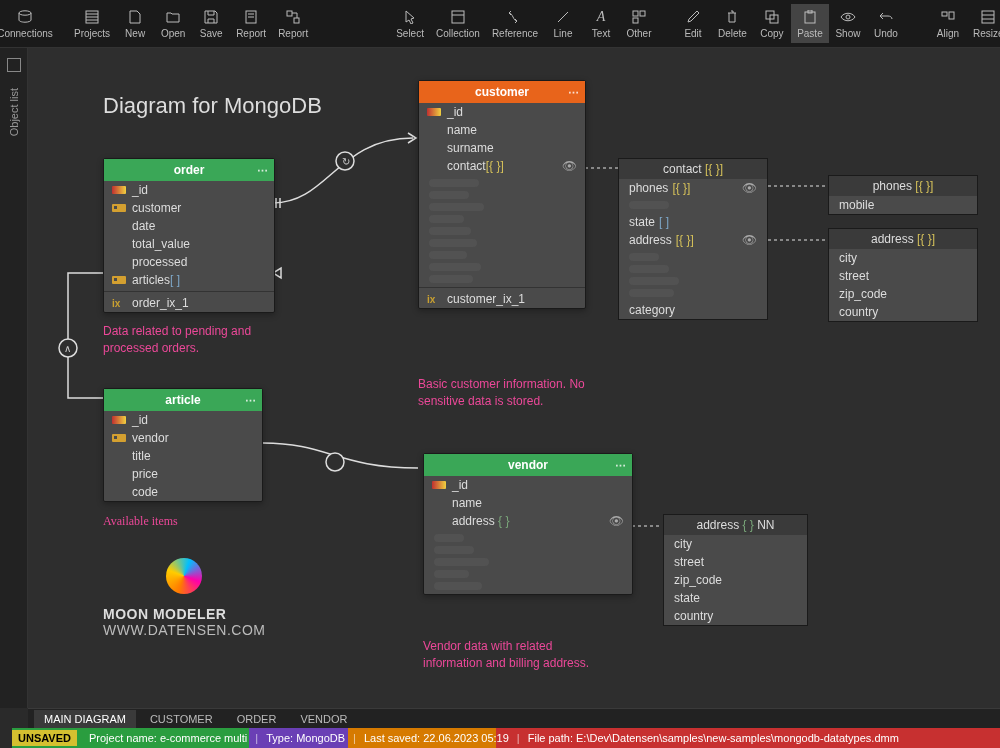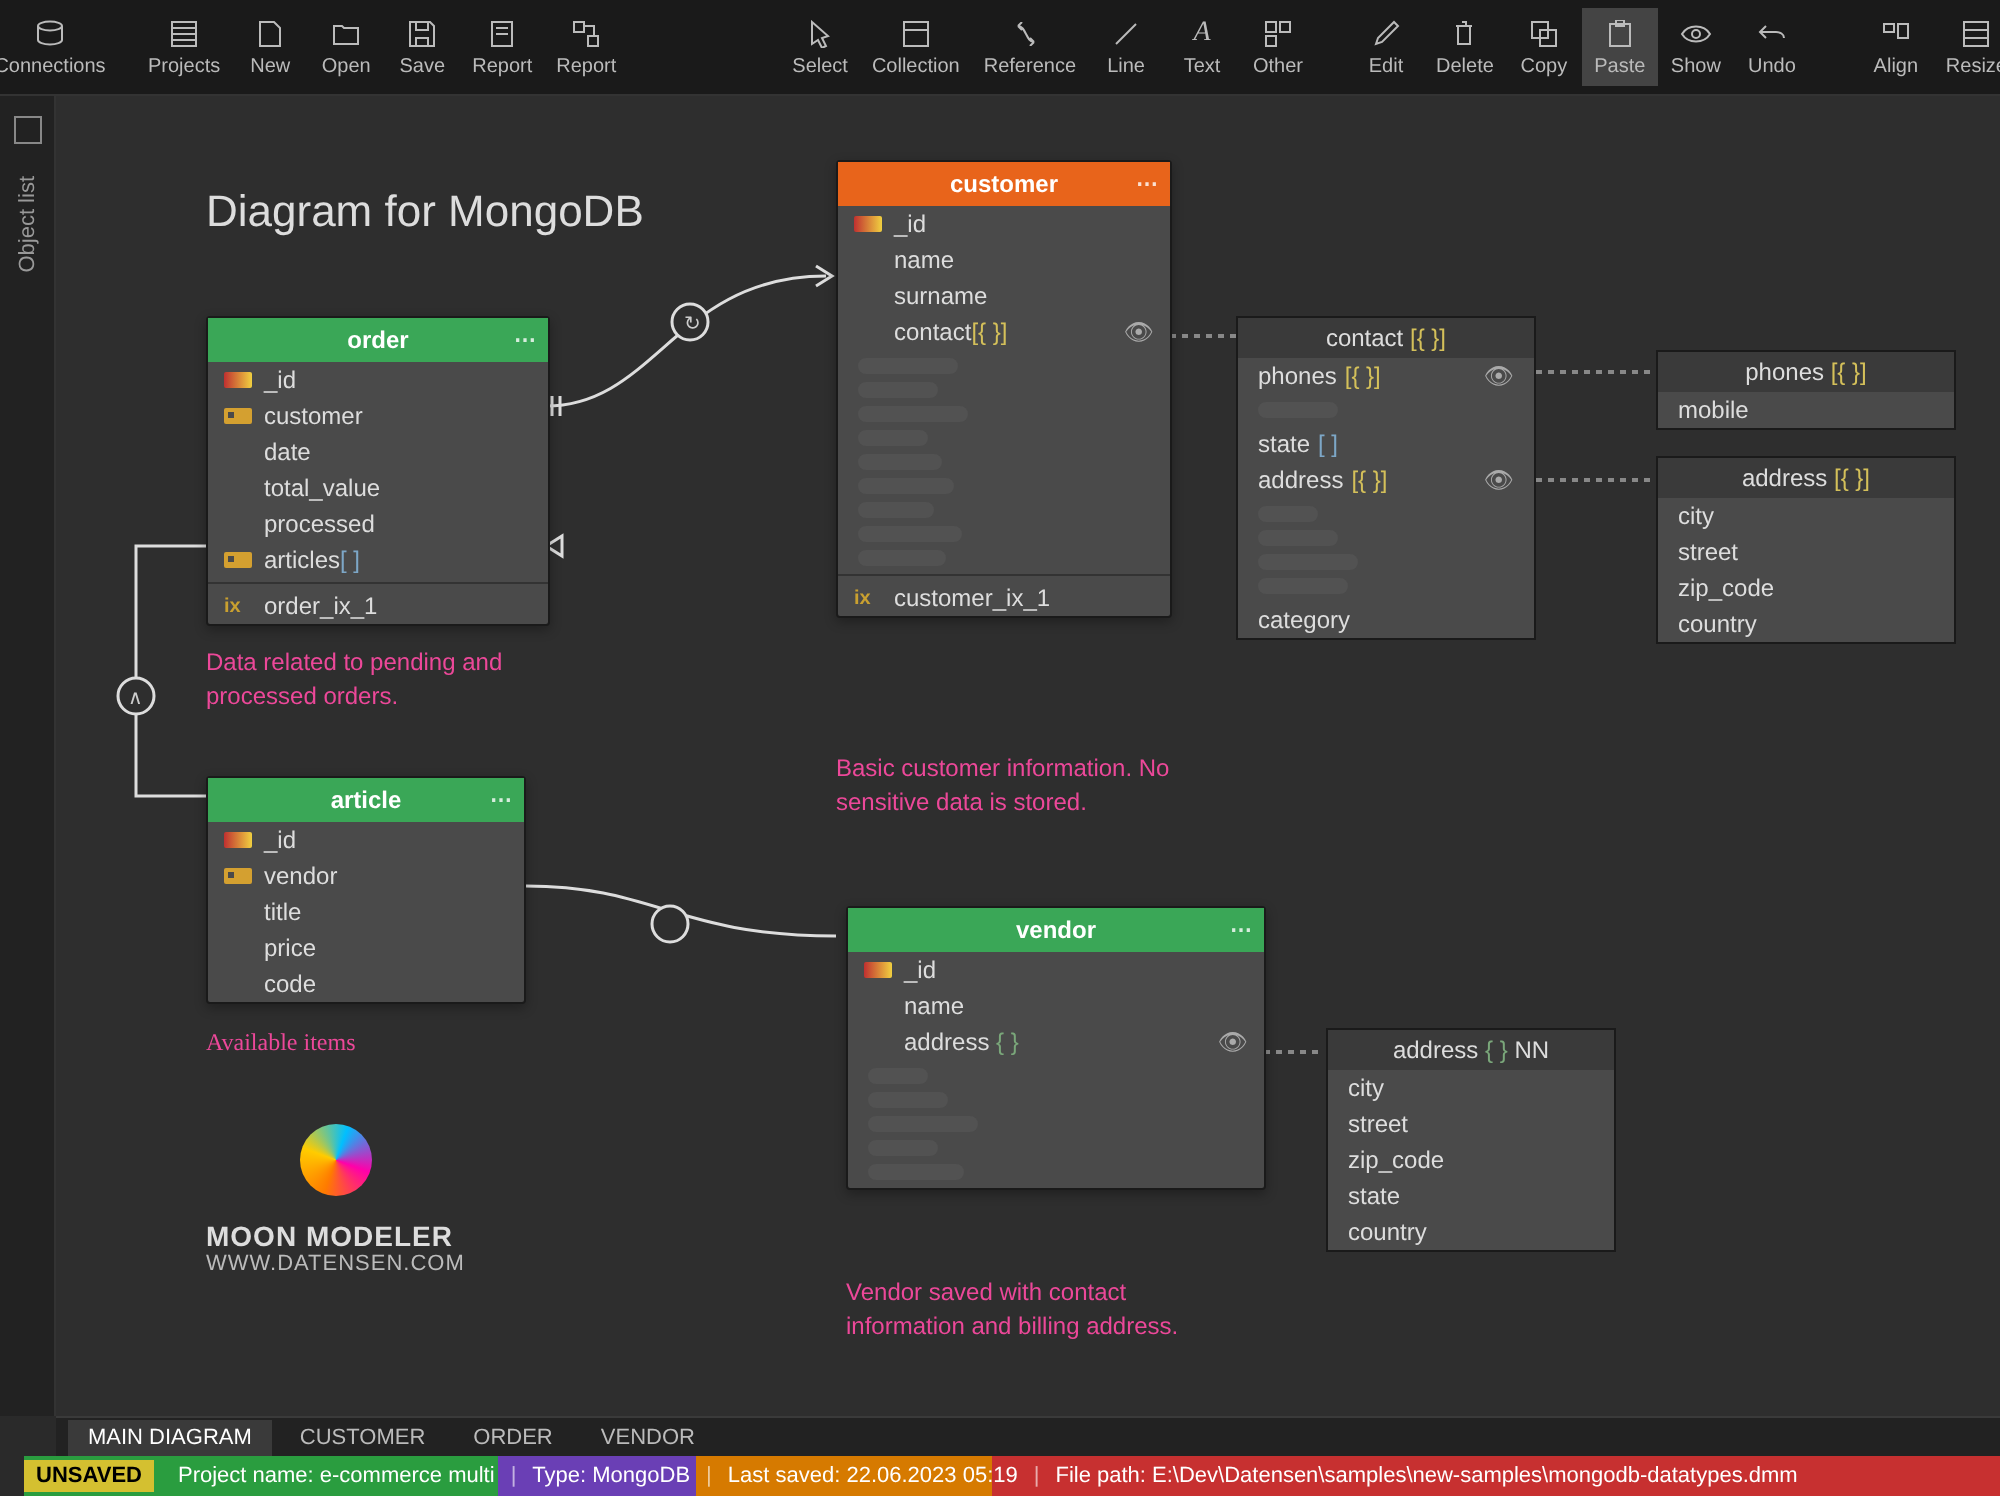--- a/index.html
+++ b/index.html
@@ -49,21 +49,21 @@
 
 svg.wires { position: absolute; left: 0; top: 0; width: 100%; height: 100%; pointer-events: none; }
 .wire { stroke: #ddd; stroke-width: 1.5; fill: none; }
 .wire-dash { stroke: #888; stroke-width: 2; stroke-dasharray: 3 3; fill: none; }
 .node-circ { fill: #2e2e2e; stroke: #ddd; stroke-width: 1.5; }
 
 
 .logo-area { position: absolute; left: 75px; bottom: 70px; display: flex; align-items: center; gap: 12px; flex-direction: column; }
 .logo-circ { width: 36px; height: 36px; border-radius: 50%; background: conic-gradient(from 200deg, #ff7b00, #ffcc00, #00bfff, #ff00aa, #ff7b00); }
 .logo-txt .t1 { font-size: 14px; font-weight: 700; color: #ddd; letter-spacing: 0.5px; }
-.logo-txt .t2 { font-size: 11px; color: #bbb; letter-spacing: 0.5px; }
+.logo-txt .t2 { font-size: 14px; color: #bbb; letter-spacing: 0.5px; }
 
 
 .bottom-tabs { position: absolute; left: 28px; right: 0; bottom: 20px; height: 20px; background: #222; display: flex; align-items: center; padding-left: 6px; gap: 4px; border-top: 1px solid #3a3a3a; }
 .btab { padding: 3px 10px; font-size: 11px; color: #bbb; cursor: pointer; }
 .btab.active { background: #3a3a3a; color: #fff; }
 
 
 .statusbar { position: absolute; left: 12px; right: 0; bottom: 0; height: 20px; display: flex; align-items: center; font-size: 11px; color: #fff; background: linear-gradient(90deg, #2a9d3f 0%, #2a9d3f 24%, #6a3fb5 24%, #6a3fb5 34%, #d67a00 34%, #d67a00 49%, #c73030 49%, #c73030 100%); }
 .statusbar .chip { padding: 0 8px; white-space: nowrap; }
 .statusbar .unsaved { background: #d4c030; color: #000; font-weight: 700; padding: 2px 6px; margin-right: 4px; }
@@ -469,21 +469,21 @@
         <span class="picon"></span>
         <span class="name"><span>address</span> <span class="brace-g">{ }</span></span>
         <span class="eye">👁</span>
       </div>
     <div class="placeholder" style="width:30px"></div>
     <div class="placeholder" style="width:40px"></div>
     <div class="placeholder" style="width:55px"></div>
     <div class="placeholder" style="width:35px"></div>
     <div class="placeholder" style="width:48px"></div>
   </div>
-  <div class="caption" style="left:395px; top:590px; width:190px;">Vendor saved with contact information and billing address.</div>
+  <div class="caption" style="left:395px; top:590px; width:190px;">Vendor data with related information and billing address.</div>
 
   <div class="subbox" style="left:635px; top:466px; width:145px;">
     <div class="subbox-hdr"><span>address</span> <span class="brace-g">{ }</span> <span>NN</span></div>
     <div class="subbox-row">
         <span>city</span>
       </div>
     <div class="subbox-row">
         <span>street</span>
       </div>
     <div class="subbox-row">

